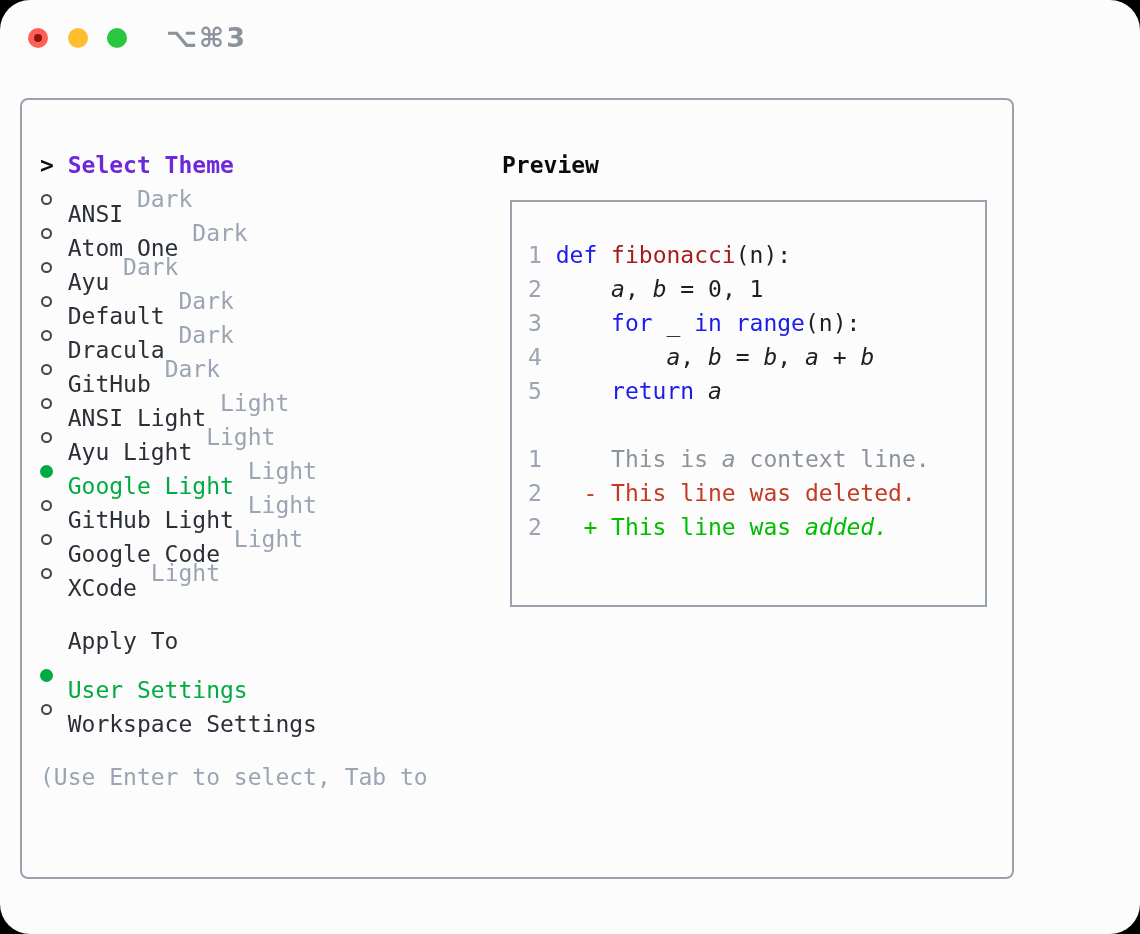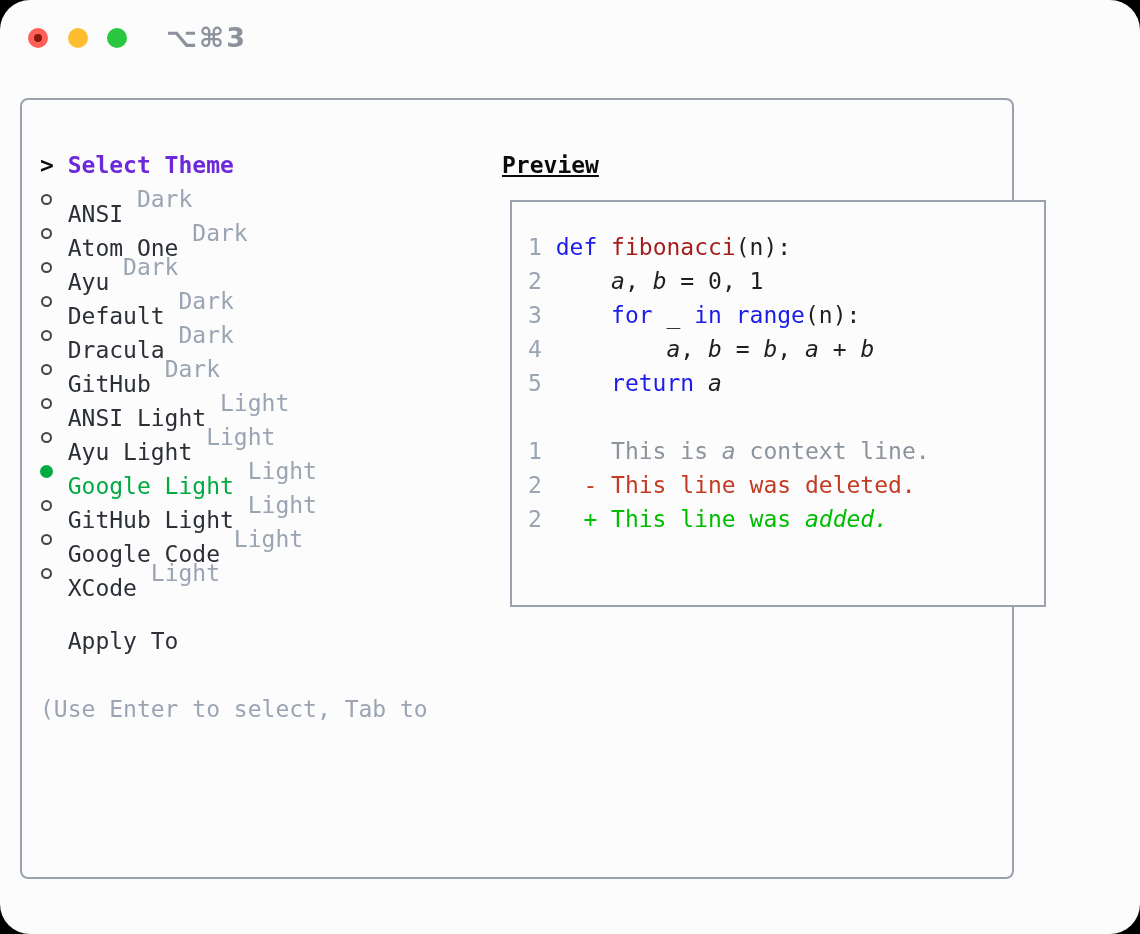--- a/index.html
+++ b/index.html
@@ -37,25 +37,25 @@
     position:absolute;left:1px;top:11.5px;width:7px;height:7px;border-radius:50%;
     border:2px solid #3f454d;background:transparent;
   }
   .dot.filled{left:0;top:10.5px;width:13px;height:13px;border:none;background:var(--c-sel,#00ab41);}
   .hdr{font-weight:bold;color:#6d28d9;text-align:right;}
   .name{color:var(--c-text,#2b2f36);margin-top:30px;}
   .row.selected .name{color:var(--c-sel,#00ab41);}
   .suffix{color:var(--c-muted,#9aa4b2);}
   .hint{color:var(--c-muted,#9aa4b2);white-space:pre;}
   
-  .preview-label{font-weight:bold;color:#0b0b0d;height:34px;line-height:34px;text-decoration:underline;}
+  .preview-label{font-weight:bold;color:#0b0b0d;height:34px;line-height:34px;}
   .preview-box{
-    margin-top:18px;margin-left:8px;width:536px;height:407px;
+    margin-top:18px;margin-left:8px;width:477px;height:407px;
     border:2px solid var(--c-border,#9aa2ae);box-sizing:border-box;
-    padding:28px 0 0 16px;overflow:hidden;background:var(--c-bg,#fcfcfd);
+    padding:36px 0 0 16px;overflow:hidden;background:var(--c-bg,#fcfcfd);
   }
   .code-line{height:34px;line-height:34px;white-space:pre;color:var(--c-code,#1d1f22);}
   .lnum{display:inline-block;width:27.7px;color:var(--c-muted,#9aa4b2);}
   .tok-kw{color:var(--c-kw,#1c1ce8);}
   .tok-fn{color:var(--c-fn,#a61c1c);}
   .tok-i{font-style:italic;}
   .lt-ctx{color:var(--c-ctx,#8b939c);}
   .lt-del{color:var(--c-del,#c23b22);margin-top:44px;}
   .lt-add{color:var(--c-add,#00bd00);}
 </style>
@@ -128,20 +128,29 @@
     <span class="mk"><span class="dot"></span></span><span class="name">XCode</span><span class="suffix"> Light</span>
   </div>
 </div>
 
       <div class="row blank"></div>
 
       <div class="row">
         <span class="mk"></span><span>Apply To</span>
       </div>
 
+      <div id="apply-list">
+  <div class="row selected">
+    <span class="mk"><span class="dot filled"></span></span><span class="name">User Settings</span><span class="suffix"></span>
+  </div>
+
+  <div class="row">
+    <span class="mk"><span class="dot"></span></span><span class="name">Workspace Settings</span><span class="suffix"></span>
+  </div>
+</div>
 
       <div class="row blank"></div>
 
       <div class="hint">(Use Enter to select, Tab to</div>
     </div>
 
     <div class="col right-col">
       <div class="preview-label">Preview</div>
       <div class="preview-box" id="preview-box">
           <div class="code-line"><span class="lnum">1</span><span><span class="tok-kw">def</span><span> </span><span class="tok-fn">fibonacci</span><span>(n):</span></span></div>

